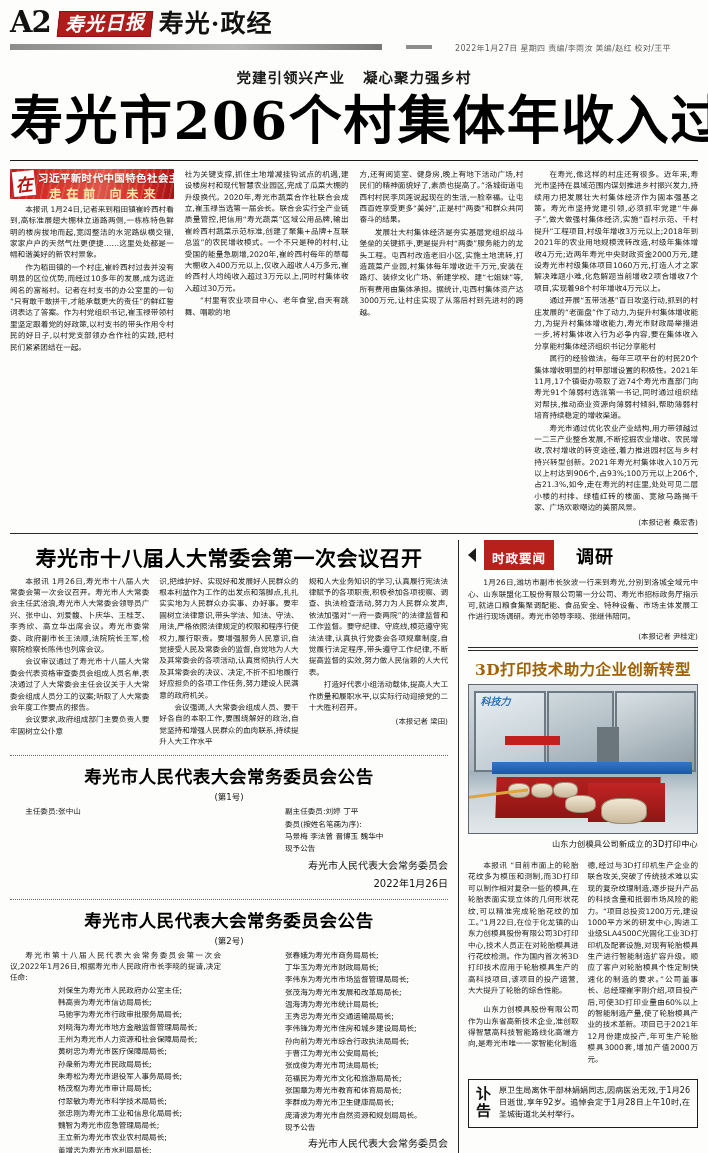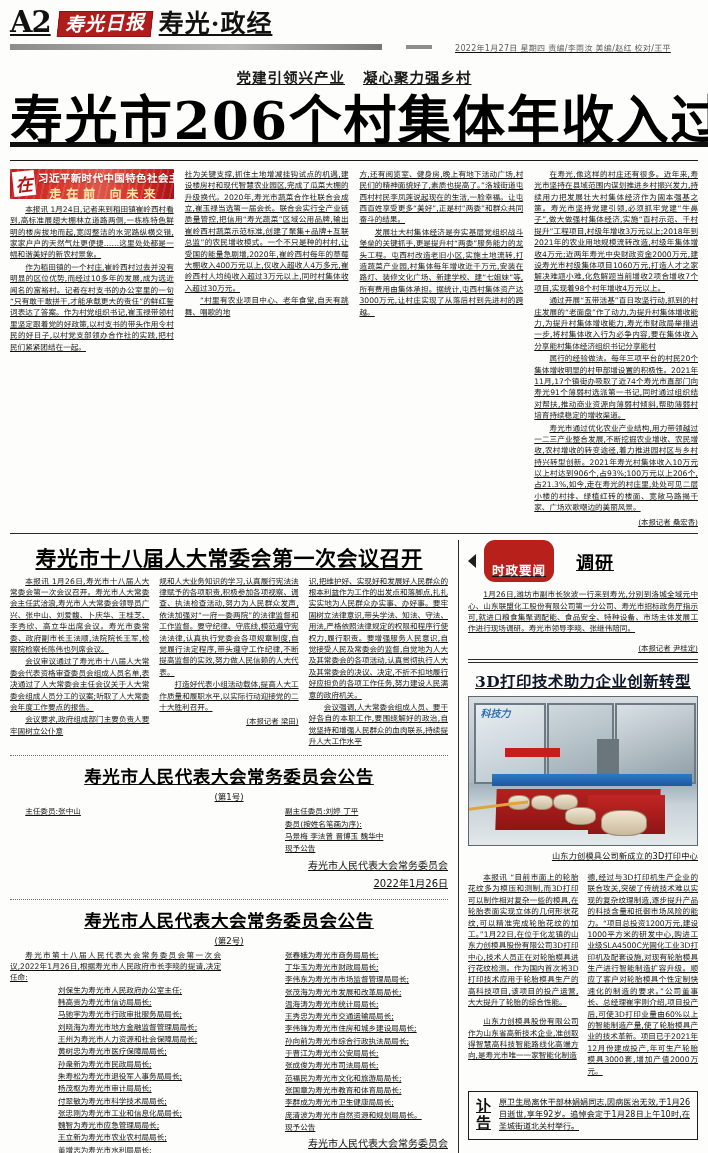--- a/index.html
+++ b/index.html
@@ -4,21 +4,21 @@
 <style>
   html,body{margin:0;padding:0;}
   body{
     width:708px;height:1153px;
     background:#fdfdfb;
     font-family:"DejaVu Sans","Liberation Sans",sans-serif;
     color:#111;
     overflow:hidden;
     position:relative;
   }
-  .page{width:708px;height:883px;position:relative;box-sizing:border-box;padding:0 10px;text-decoration:underline;}
+  .page{width:708px;height:883px;position:relative;box-sizing:border-box;padding:0 10px;}
 
   
   .masthead{display:flex;align-items:flex-end;gap:7px;padding-top:9px;}
   .pagenum{
     font-family:"DejaVu Serif","Liberation Serif",serif;
     font-size:29px;font-weight:700;line-height:.95;letter-spacing:-1px;color:#111;
   }
   .logo-box{
     background:#b01b1b;color:#fff;
     padding:3px 7px 4px 7px;
@@ -118,31 +118,30 @@
   .cols3 > div{flex:1;min-width:0;}
 
   
   .tag-row{display:flex;align-items:center;gap:8px;margin-bottom:4px;}
   .tag-arrow{
     width:0;height:0;border-top:7px solid transparent;border-bottom:7px solid transparent;
     border-right:8px solid #1d1d1d;
   }
   .tag-red{
     background:#b8201c;color:#fff;font-size:12.5px;font-weight:700;
-    padding:20px 8px 3px;letter-spacing:1px;
-    font-family:"DejaVu Serif","Liberation Serif",serif;
-    border-radius:11px;
+    padding:8px 8px 3px;letter-spacing:1px;
+    font-family:"DejaVu Serif","Liberation Serif",serif;
   }
   .tag-title{
     font-family:"DejaVu Serif","Liberation Serif",serif;
     font-size:18px;font-weight:700;letter-spacing:1px;margin-left:14px;color:#000;
   }
   .sub-head{
     text-align:center;font-family:"DejaVu Serif","Liberation Serif",serif;
-    font-size:15.5px;font-weight:700;letter-spacing:.4px;margin:5px 0 5px;color:#0f172a;
+    font-size:15.5px;font-weight:700;letter-spacing:.4px;margin:5px 0 5px;color:#a16207;
     white-space:nowrap;
   }
   .photo{
     width:100%;height:150px;position:relative;overflow:hidden;
     background:#7f8a92;
     border:1px solid #5d6870;box-sizing:border-box;
   }
   .ph-wall{position:absolute;left:0;top:0;right:0;height:58%;
     background:linear-gradient(180deg,#d7dde1 0%,#c3ccd2 45%,#aeb8bf 100%);}
   .ph-floor{position:absolute;left:0;bottom:0;right:0;height:42%;
@@ -253,27 +252,27 @@
 
     <div class="left-block">
       <div class="npc-head">寿光市十八届人大常委会第一次会议召开</div>
       <div class="cols3">
         <div>
           <p class="ptext ind">本报讯  1月26日,寿光市十八届人大常委会第一次会议召开。寿光市人大常委会主任武洽浪,寿光市人大常委会领导员广兴、张中山、刘爱馥、卜庆华、王桂芝、李秀欣、高立华出席会议。寿光市委常委、政府副市长王法顺,法院院长王军,检察院检察长陈伟也列席会议。</p>
           <p class="ptext ind">会议审议通过了寿光市十八届人大常委会代表资格审查委员会组成人员名单,表决通过了人大常委会主任会议关于人大常委会组成人员分工的议案;听取了人大常委会年度工作要点的报告。</p>
           <p class="ptext ind">会议要求,政府组成部门主要负责人要牢固树立公仆意</p>
         </div>
         <div>
+          <p class="ptext">识,把维护好、实现好和发展好人民群众的根本利益作为工作的出发点和落脚点,扎扎实实地为人民群众办实事、办好事。要牢固树立法律意识,带头学法、知法、守法、用法,严格依照法律规定的权限和程序行使权力,履行职责。要增强服务人民意识,自觉接受人民及常委会的监督,自觉地为人大及其常委会的各项活动,认真贯彻执行人大及其常委会的决议、决定,不折不扣地履行好应担负的各项工作任务,努力建设人民满意的政府机关。</p>
+          <p class="ptext ind">会议强调,人大常委会组成人员、要干好各自的本职工作,要围绕解好的政治,自觉坚持和增强人民群众的血肉联系,持续提升人大工作水平</p>
+        </div>
+        <div>
           <p class="ptext">规和人大业务知识的学习,认真履行宪法法律赋予的各项职责,积极参加各项视察、调查、执法检查活动,努力为人民群众发声,依法加强对“一府一委两院”的法律监督和工作监督。要守纪律、守底线,模范遵守宪法法律,认真执行党委会各项规章制度,自觉履行法定程序,带头遵守工作纪律,不断提高监督的实效,努力做人民信赖的人大代表。</p>
           <p class="ptext ind">打造好代表小组活动载体,提高人大工作质量和履职水平,以实际行动迎接党的二十大胜利召开。</p>
           <div class="byline">(本报记者  梁田)</div>
-        </div>
-        <div>
-          <p class="ptext">识,把维护好、实现好和发展好人民群众的根本利益作为工作的出发点和落脚点,扎扎实实地为人民群众办实事、办好事。要牢固树立法律意识,带头学法、知法、守法、用法,严格依照法律规定的权限和程序行使权力,履行职责。要增强服务人民意识,自觉接受人民及常委会的监督,自觉地为人大及其常委会的各项活动,认真贯彻执行人大及其常委会的决议、决定,不折不扣地履行好应担负的各项工作任务,努力建设人民满意的政府机关。</p>
-          <p class="ptext ind">会议强调,人大常委会组成人员、要干好各自的本职工作,要围绕解好的政治,自觉坚持和增强人民群众的血肉联系,持续提升人大工作水平</p>
         </div>
       </div>
 
       <div class="dotline"></div>
 
       <div>
         <div class="ann-head">寿光市人民代表大会常务委员会公告</div>
         <div class="ann-no">(第1号)</div>
         <div class="cols2">
           <div>

